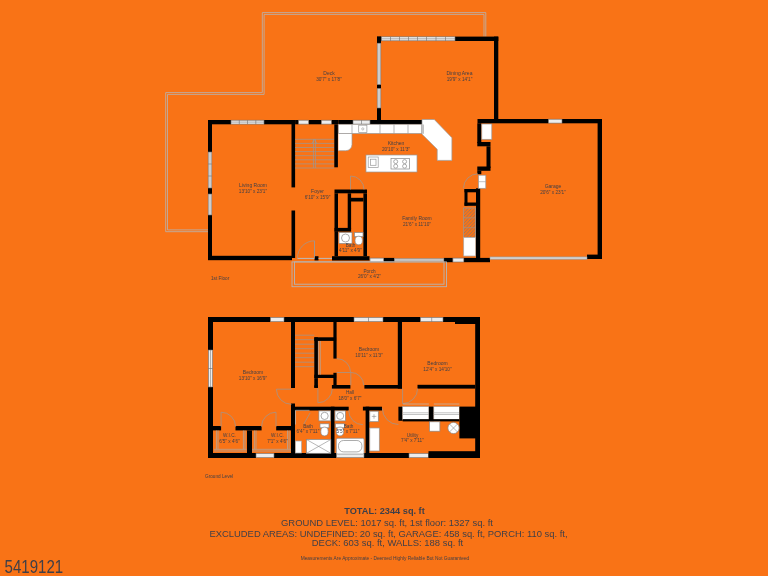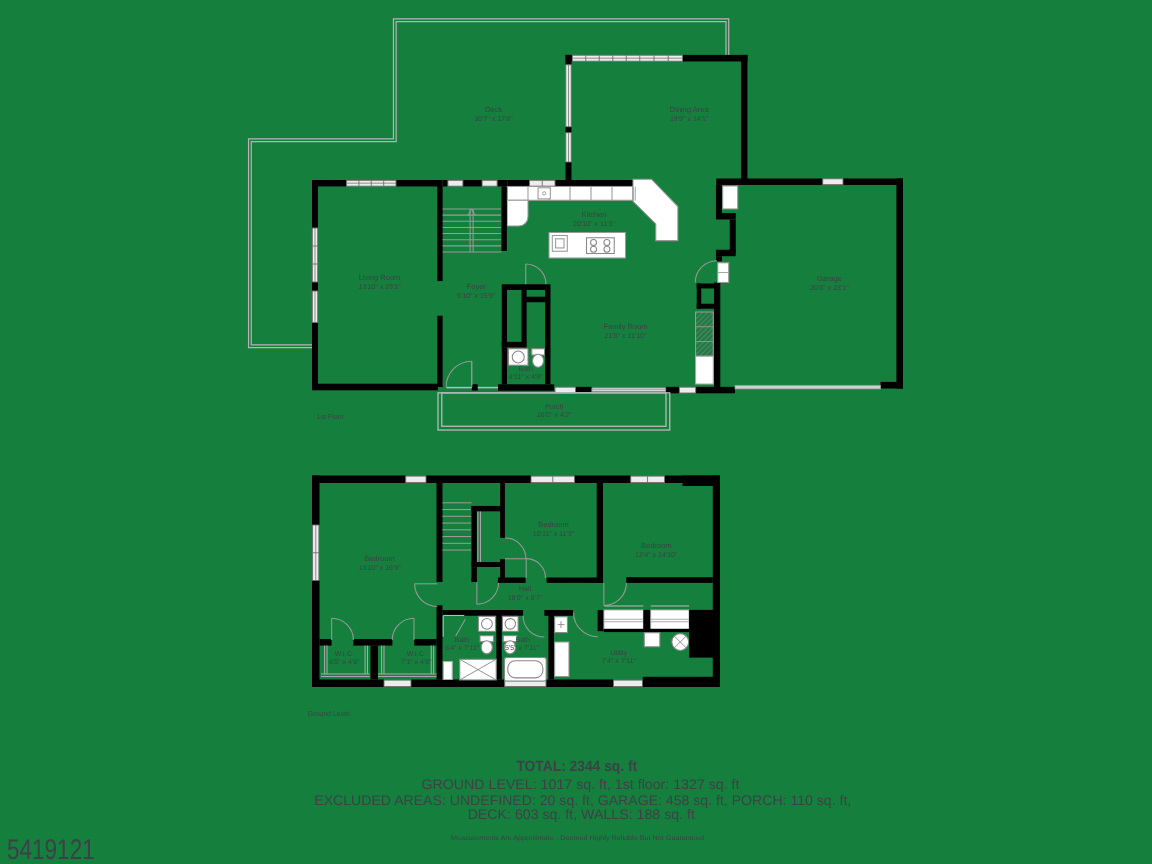--- a/index.html
+++ b/index.html
@@ -1,16 +1,16 @@
 <!DOCTYPE html>
 <html><head>
 <meta charset="utf-8">
 <style>
   html,body{margin:0;padding:0;background:#ffffff;}
-  .page{position:relative;width:768px;height:576px;background:#15803d;overflow:hidden;
+  .page{position:relative;width:768px;height:576px;background:#f97316;overflow:hidden;
         font-family:"Liberation Sans", sans-serif;}
   svg{position:absolute;left:0;top:0;}
   svg text{font-family:"Liberation Sans", sans-serif;fill:#3f3f48;}
   .rm{font-size:5px;text-anchor:middle;}
   .rms{font-size:4.7px;text-anchor:middle;}
   .flr{font-size:4.7px;}
 </style>
 </head>
 <body>
 <div class="page">

